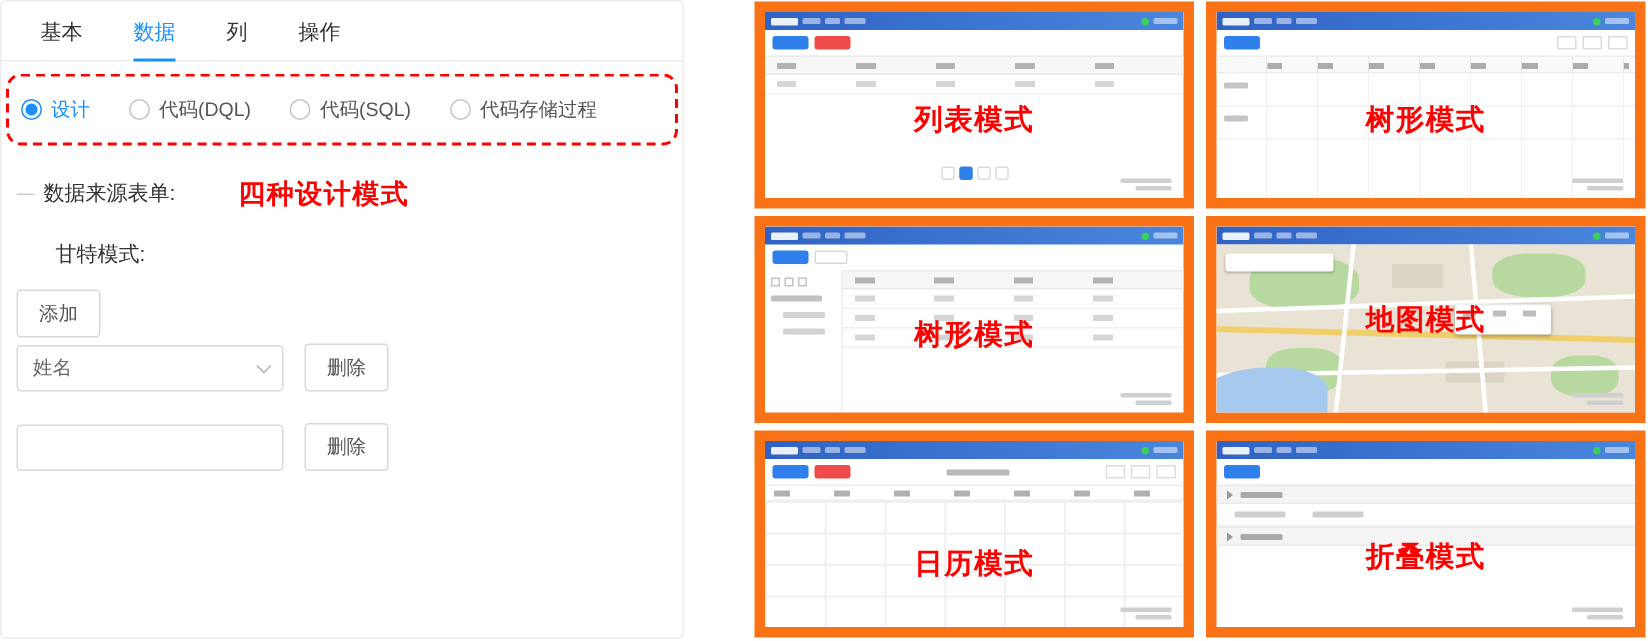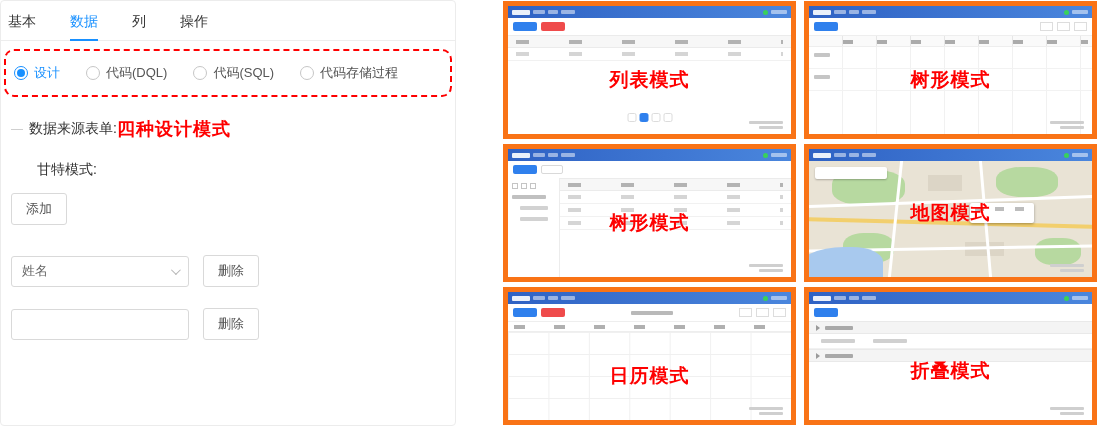--- a/index.html
+++ b/index.html
@@ -1,48 +1,48 @@
 <!DOCTYPE html>
 <html><head>
 <meta charset="utf-8">
 <style>
   * { margin:0; padding:0; box-sizing:border-box; }
   body { font-family:"Liberation Sans", sans-serif; background:#fff; }
   .canvas { position:relative; width:1100px; height:427px; background:#fff; overflow:hidden; display:flex; }
 
   
   .panel { width:456px; height:426px; border:1px solid #ececec; border-radius:4px; background:#fff; flex:none; }
-  .tabbar { display:flex; align-items:center; gap:34px; height:40px; padding:0 7px; border-bottom:1px solid #ededed; }
+  .tabbar { display:flex; align-items:center; gap:34px; height:40px; padding:0 26px; border-bottom:1px solid #ededed; }
   .tab { font-size:14px; color:#333; cursor:pointer; height:40px; line-height:40px; }
   .tab.active { color:#1890ff; border-bottom:2px solid #1890ff; }
 
   .modes-wrap { margin:8px 3px 0 3px; border:2px dashed #fe0000; border-radius:10px; padding:13px 8px; display:flex; align-items:center; gap:26px; }
   .radio-opt { display:flex; align-items:center; gap:6px; font-size:13px; color:#555; cursor:pointer; white-space:nowrap; }
   .radio { width:14px; height:14px; border-radius:50%; border:1px solid #c6c6c6; background:#fff; display:inline-flex; align-items:center; justify-content:center; flex:none; }
   .radio .dot { width:8px; height:8px; border-radius:50%; background:transparent; }
   .radio-opt.sel .radio { border-color:#1890ff; }
   .radio-opt.sel .radio .dot { background:#1890ff; }
   .radio-opt.sel .opt-label { color:#1890ff; }
 
   .formarea { padding:10px 10px 0 10px; }
   .lblrow { display:flex; align-items:center; margin-top:10px; }
   .section-tick { width:12px; height:1px; background:#cfcfcf; margin-right:6px; }
   .flabel { font-size:14px; color:#333; }
-  .annotation { font-size:18px; font-weight:bold; color:#fe0000; letter-spacing:1px; }
+  .annotation { font-size:18px; font-weight:bold; color:#fe0000; margin-left:42px; letter-spacing:1px; }
   .sub-label { margin:20px 0 0 26px; font-size:14px; color:#333; }
   .select { margin-top:12px; width:178px; height:31px; border:1px solid #d9d9d9; border-radius:3px; display:flex; align-items:center; padding:0 10px; font-size:13px; color:#666; cursor:pointer; background:#fff; justify-content:space-between; }
   .chev { width:7px; height:7px; border-right:1.5px solid #b5b5b5; border-bottom:1.5px solid #b5b5b5; transform:rotate(45deg) translateY(-2px); flex:none; }
   .btn { display:inline-block; border:1px solid #d9d9d9; border-radius:3px; background:#fff; font-size:13px; color:#555; padding:6px 14px; cursor:pointer; }
   .add-btn { margin-top:14px; }
-  .fieldrow { display:flex; align-items:center; gap:14px; margin-top:30px; }
+  .fieldrow { display:flex; align-items:center; gap:14px; margin-top:4px; }
   .fieldrow .select { margin-top:0; }
 
   
   .gallery { margin-left:47px; padding-top:1px; display:grid; grid-template-columns:293px 293px; grid-auto-rows:138px; gap:5px 8px; }
-  .thumb { position:relative; border:5px solid #f97316; background:#fff; overflow:hidden; display:flex; flex-direction:column; }
+  .thumb { position:relative; border:7px solid #f97316; background:#fff; overflow:hidden; display:flex; flex-direction:column; }
   .thumb-label { position:absolute; left:50%; transform:translate(-50%,-50%); font-size:19px; font-weight:bold; color:#fe0000; letter-spacing:1px; white-space:nowrap; z-index:5; }
 
   
   .mh { height:12px; background:linear-gradient(90deg,#2f62c4,#4a86dd); display:flex; align-items:center; gap:3px; padding:0 4px; flex:none; }
   .mh i { display:block; height:4px; border-radius:1px; background:rgba(255,255,255,.5); }
   .mh .lg { width:18px; height:5px; background:rgba(255,255,255,.9); }
   .mh .c1 { width:12px; } .mh .c2 { width:10px; } .mh .c3 { width:14px; }
   .mh .sp { flex:1; background:none; }
   .mh .dot { width:5px; height:5px; border-radius:50%; background:#39d05c; }
   .mh .c4 { width:16px; }

